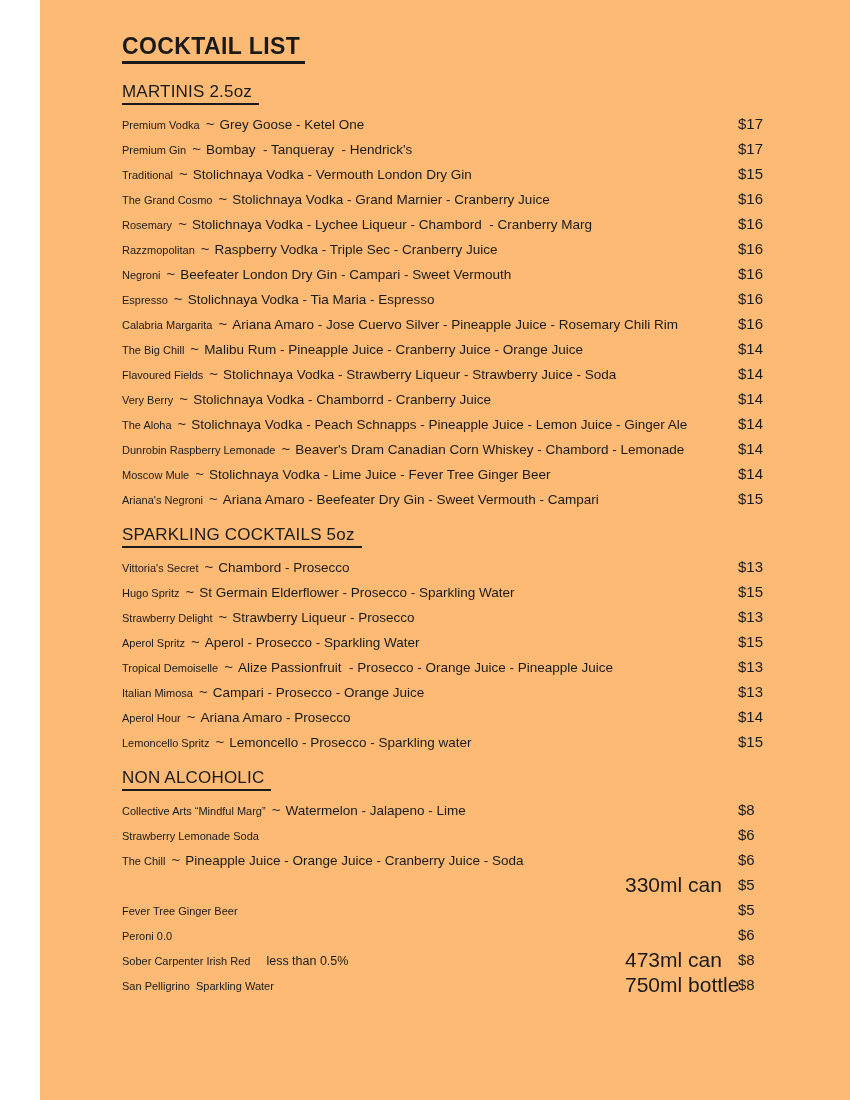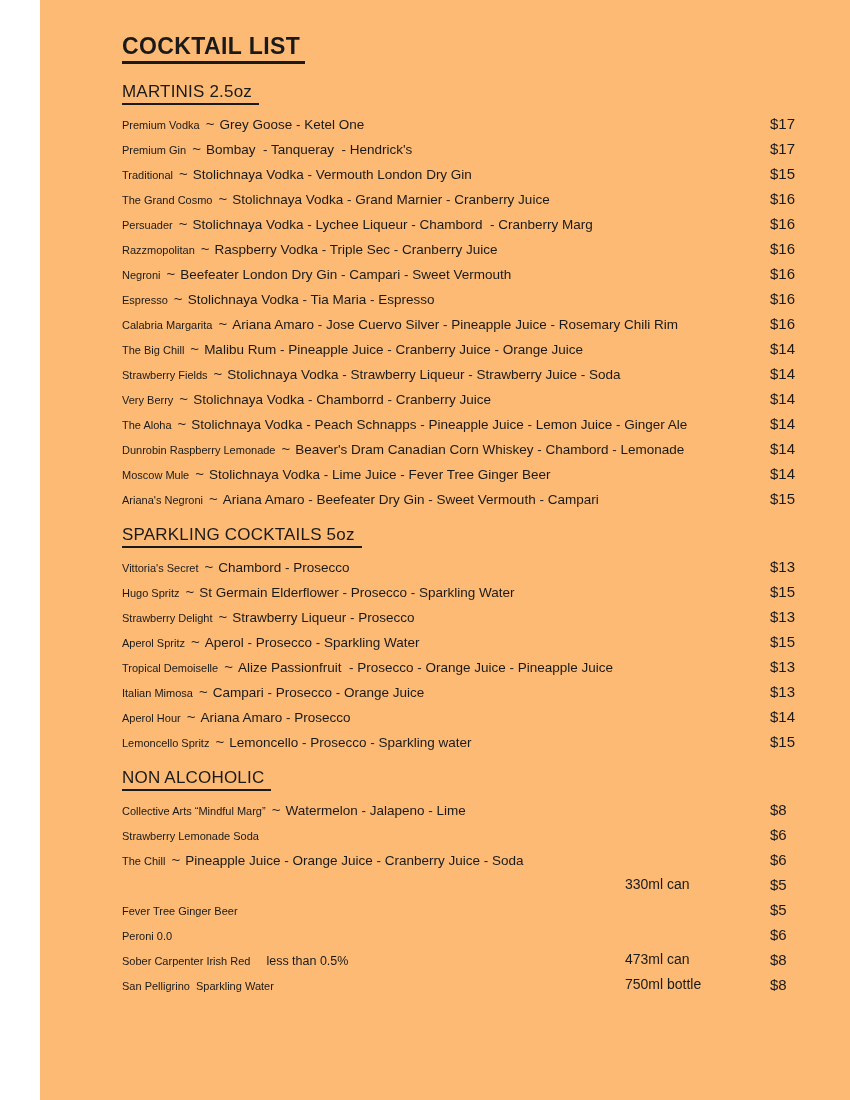--- a/index.html
+++ b/index.html
@@ -45,25 +45,25 @@
     white-space: pre;
   }
   .name  { font-size: 11px; }
   .sep   { font-size: 15px; padding: 0 5px 0 6px; }
   .desc  { font-size: 13.5px; }
   .note  { font-size: 12.5px; margin-left: 16px; text-align: right; }
   .size  {
     position: absolute;
     left: 503px;
     top: 0;
-    font-size: 14px;
+    font-size: 21px;
   }
   .price {
     position: absolute;
-    left: 648px;
+    left: 616px;
     top: 0;
     font-size: 15px;
   }
 </style>
 </head>
 <body>
 
 <div class="sheet" style="color: rgb(26, 26, 26); background: #fdba74; margin-left: 40px;">
   <h1 class="page-title">
     <span class="u">COCKTAIL LIST</span>
@@ -75,37 +75,37 @@
     </h2>
     <div class="rows">
   <div class="menu-row"><span class="name">Premium Vodka</span><span class="sep">~</span><span class="desc">Grey Goose - Ketel One</span><span class="price">$17</span></div>
 
   <div class="menu-row"><span class="name">Premium Gin</span><span class="sep">~</span><span class="desc">Bombay  - Tanqueray  - Hendrick's</span><span class="price">$17</span></div>
 
   <div class="menu-row"><span class="name">Traditional</span><span class="sep">~</span><span class="desc">Stolichnaya Vodka - Vermouth London Dry Gin</span><span class="price">$15</span></div>
 
   <div class="menu-row"><span class="name">The Grand Cosmo</span><span class="sep">~</span><span class="desc">Stolichnaya Vodka - Grand Marnier - Cranberry Juice</span><span class="price">$16</span></div>
 
-  <div class="menu-row"><span class="name">Persuader</span><span class="sep">~</span><span class="desc">Stolichnaya Vodka - Lychee Liqueur - Chambord  - Cranberry Marg</span><span class="price">$16</span></div>
+  <div class="menu-row"><span class="name">Rosemary</span><span class="sep">~</span><span class="desc">Stolichnaya Vodka - Lychee Liqueur - Chambord  - Cranberry Marg</span><span class="price">$16</span></div>
 
   <div class="menu-row"><span class="name">Razzmopolitan</span><span class="sep">~</span><span class="desc">Raspberry Vodka - Triple Sec - Cranberry Juice</span><span class="price">$16</span></div>
 
   <div class="menu-row"><span class="name">Negroni</span><span class="sep">~</span><span class="desc">Beefeater London Dry Gin - Campari - Sweet Vermouth</span><span class="price">$16</span></div>
 
   <div class="menu-row"><span class="name">Espresso</span><span class="sep">~</span><span class="desc">Stolichnaya Vodka - Tia Maria - Espresso</span><span class="price">$16</span></div>
 </div>
   </div>
 
   <div class="section">
     <div class="rows">
   <div class="menu-row"><span class="name">Calabria Margarita</span><span class="sep">~</span><span class="desc">Ariana Amaro - Jose Cuervo Silver - Pineapple Juice - Rosemary Chili Rim</span><span class="price">$16</span></div>
 
   <div class="menu-row"><span class="name">The Big Chill</span><span class="sep">~</span><span class="desc">Malibu Rum - Pineapple Juice - Cranberry Juice - Orange Juice</span><span class="price">$14</span></div>
 
-  <div class="menu-row"><span class="name">Strawberry Fields</span><span class="sep">~</span><span class="desc">Stolichnaya Vodka - Strawberry Liqueur - Strawberry Juice - Soda</span><span class="price">$14</span></div>
+  <div class="menu-row"><span class="name">Flavoured Fields</span><span class="sep">~</span><span class="desc">Stolichnaya Vodka - Strawberry Liqueur - Strawberry Juice - Soda</span><span class="price">$14</span></div>
 
   <div class="menu-row"><span class="name">Very Berry</span><span class="sep">~</span><span class="desc">Stolichnaya Vodka - Chamborrd - Cranberry Juice</span><span class="price">$14</span></div>
 
   <div class="menu-row"><span class="name">The Aloha</span><span class="sep">~</span><span class="desc">Stolichnaya Vodka - Peach Schnapps - Pineapple Juice - Lemon Juice - Ginger Ale</span><span class="price">$14</span></div>
 
   <div class="menu-row"><span class="name">Dunrobin Raspberry Lemonade</span><span class="sep">~</span><span class="desc">Beaver's Dram Canadian Corn Whiskey - Chambord - Lemonade</span><span class="price">$14</span></div>
 
   <div class="menu-row"><span class="name">Moscow Mule</span><span class="sep">~</span><span class="desc">Stolichnaya Vodka - Lime Juice - Fever Tree Ginger Beer</span><span class="price">$14</span></div>
 
   <div class="menu-row"><span class="name">Ariana's Negroni</span><span class="sep">~</span><span class="desc">Ariana Amaro - Beefeater Dry Gin - Sweet Vermouth - Campari</span><span class="price">$15</span></div>

